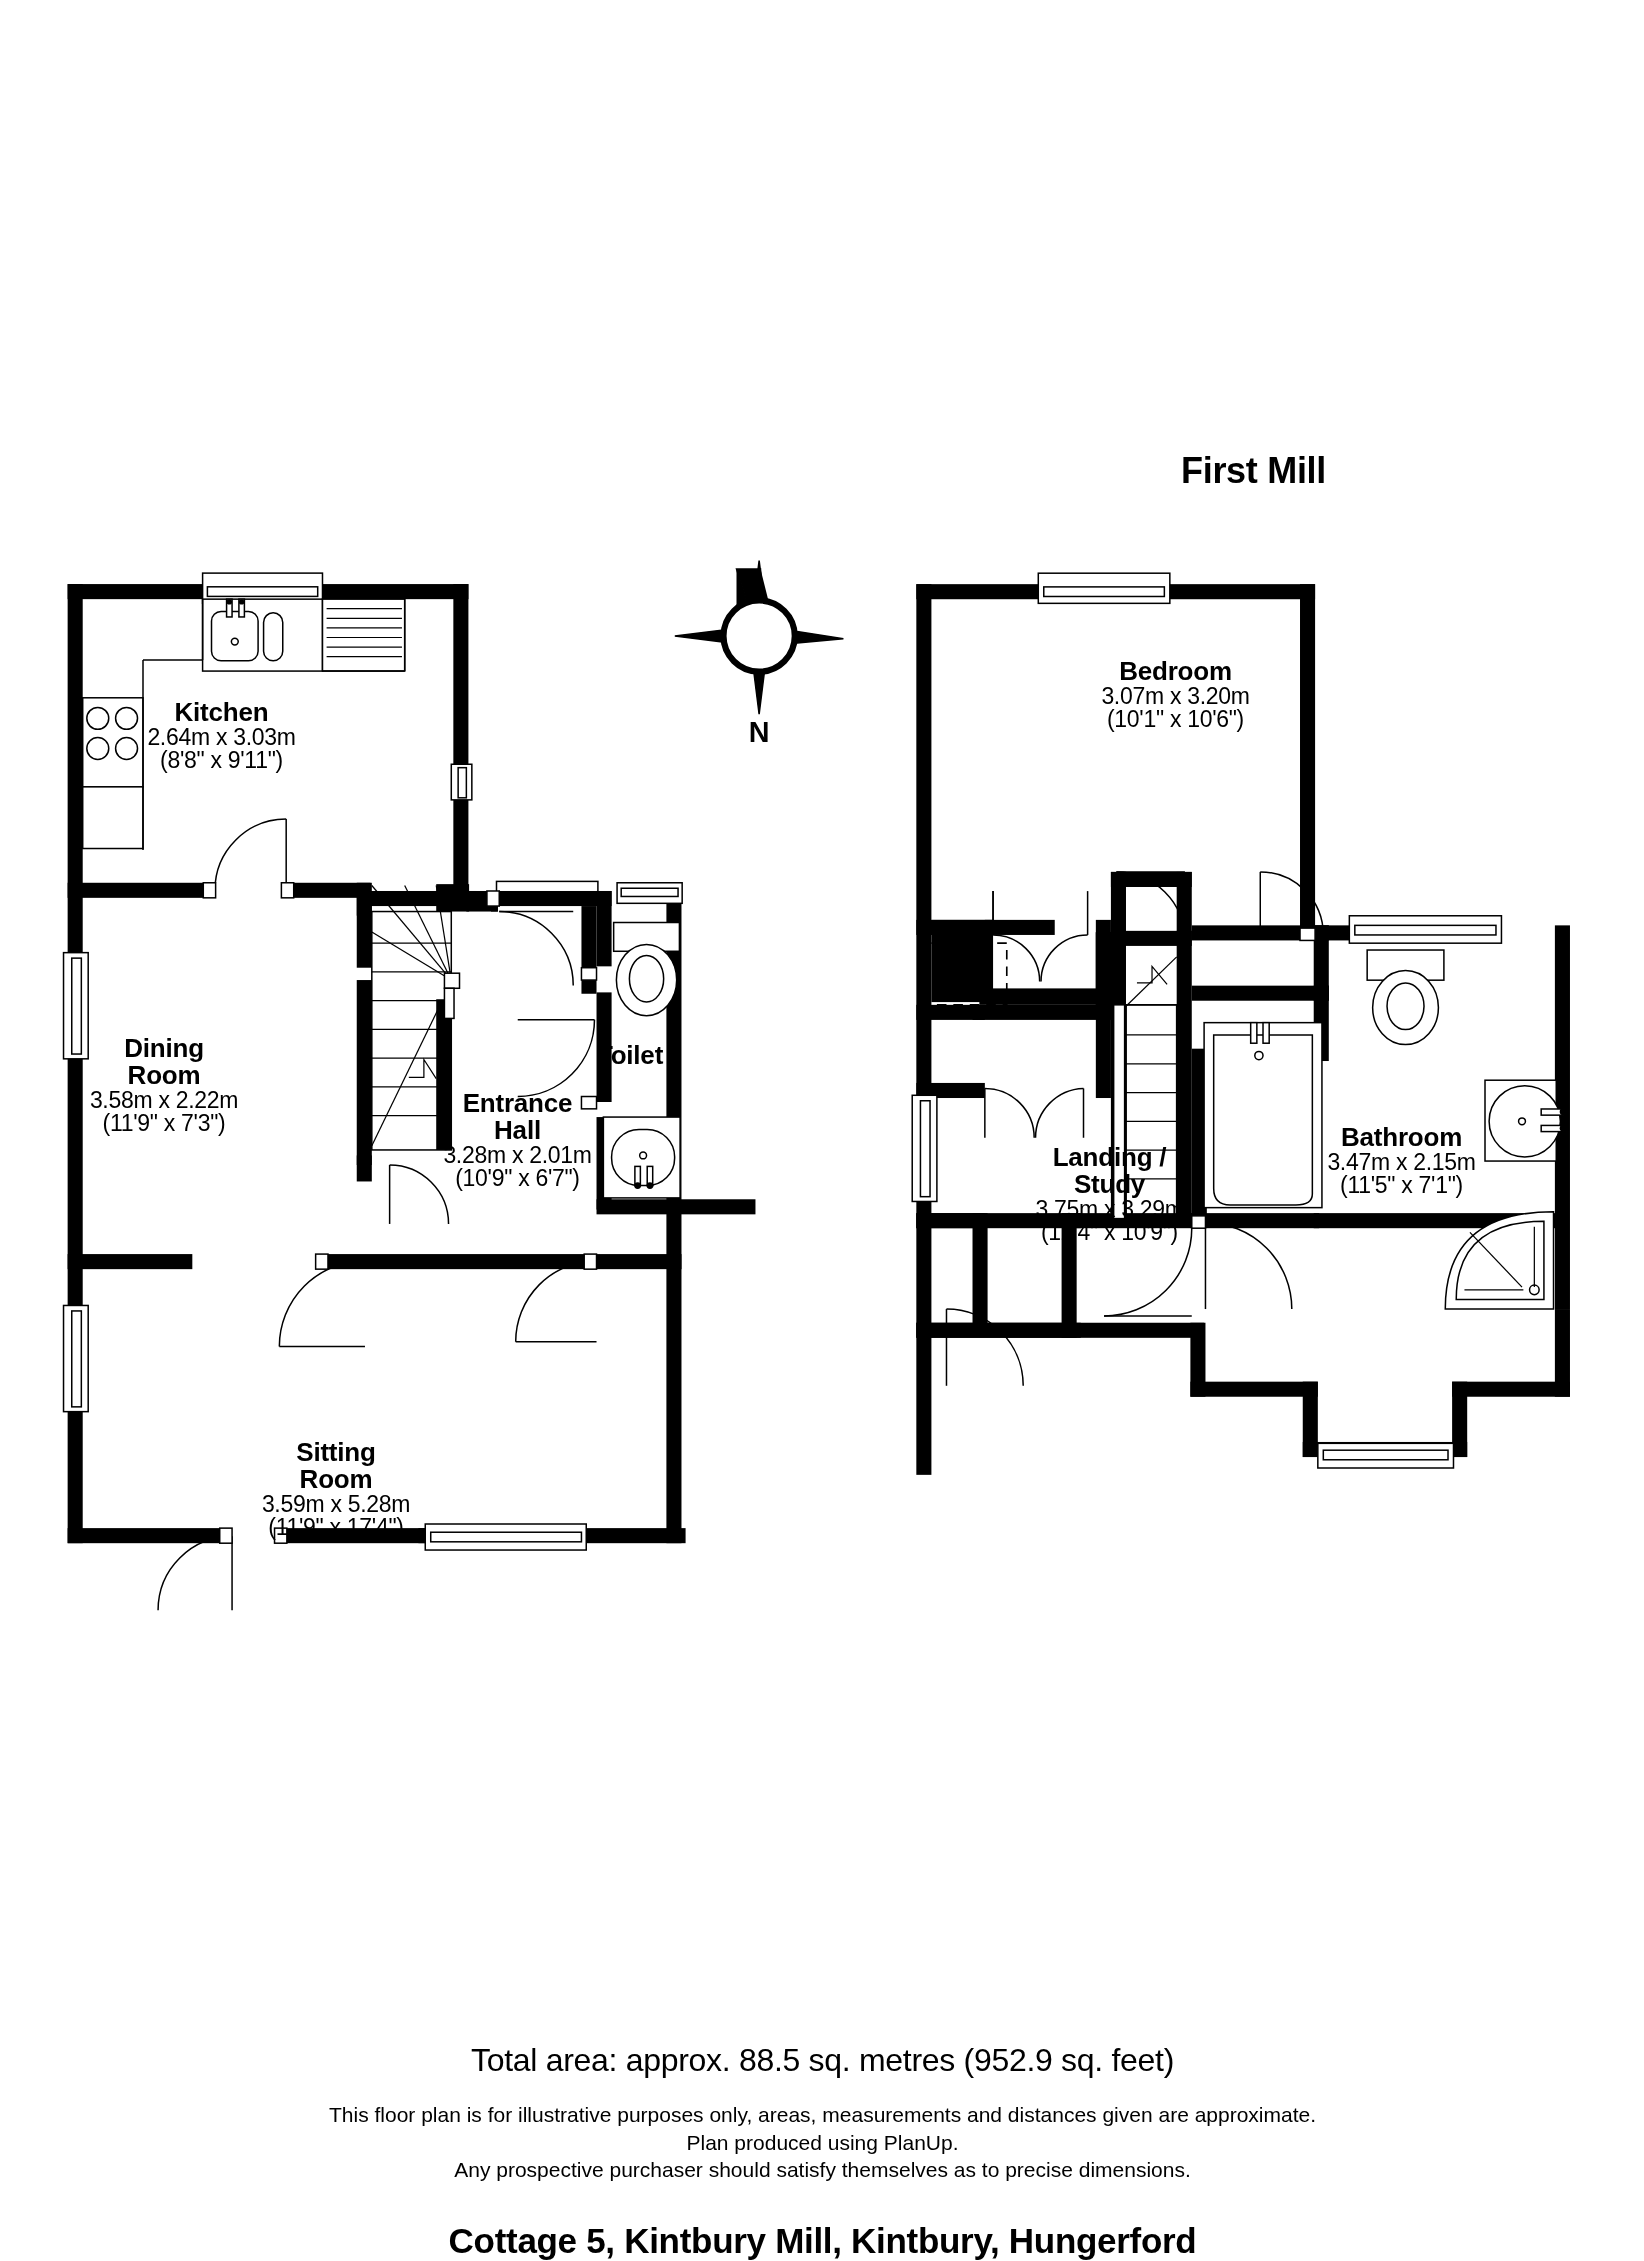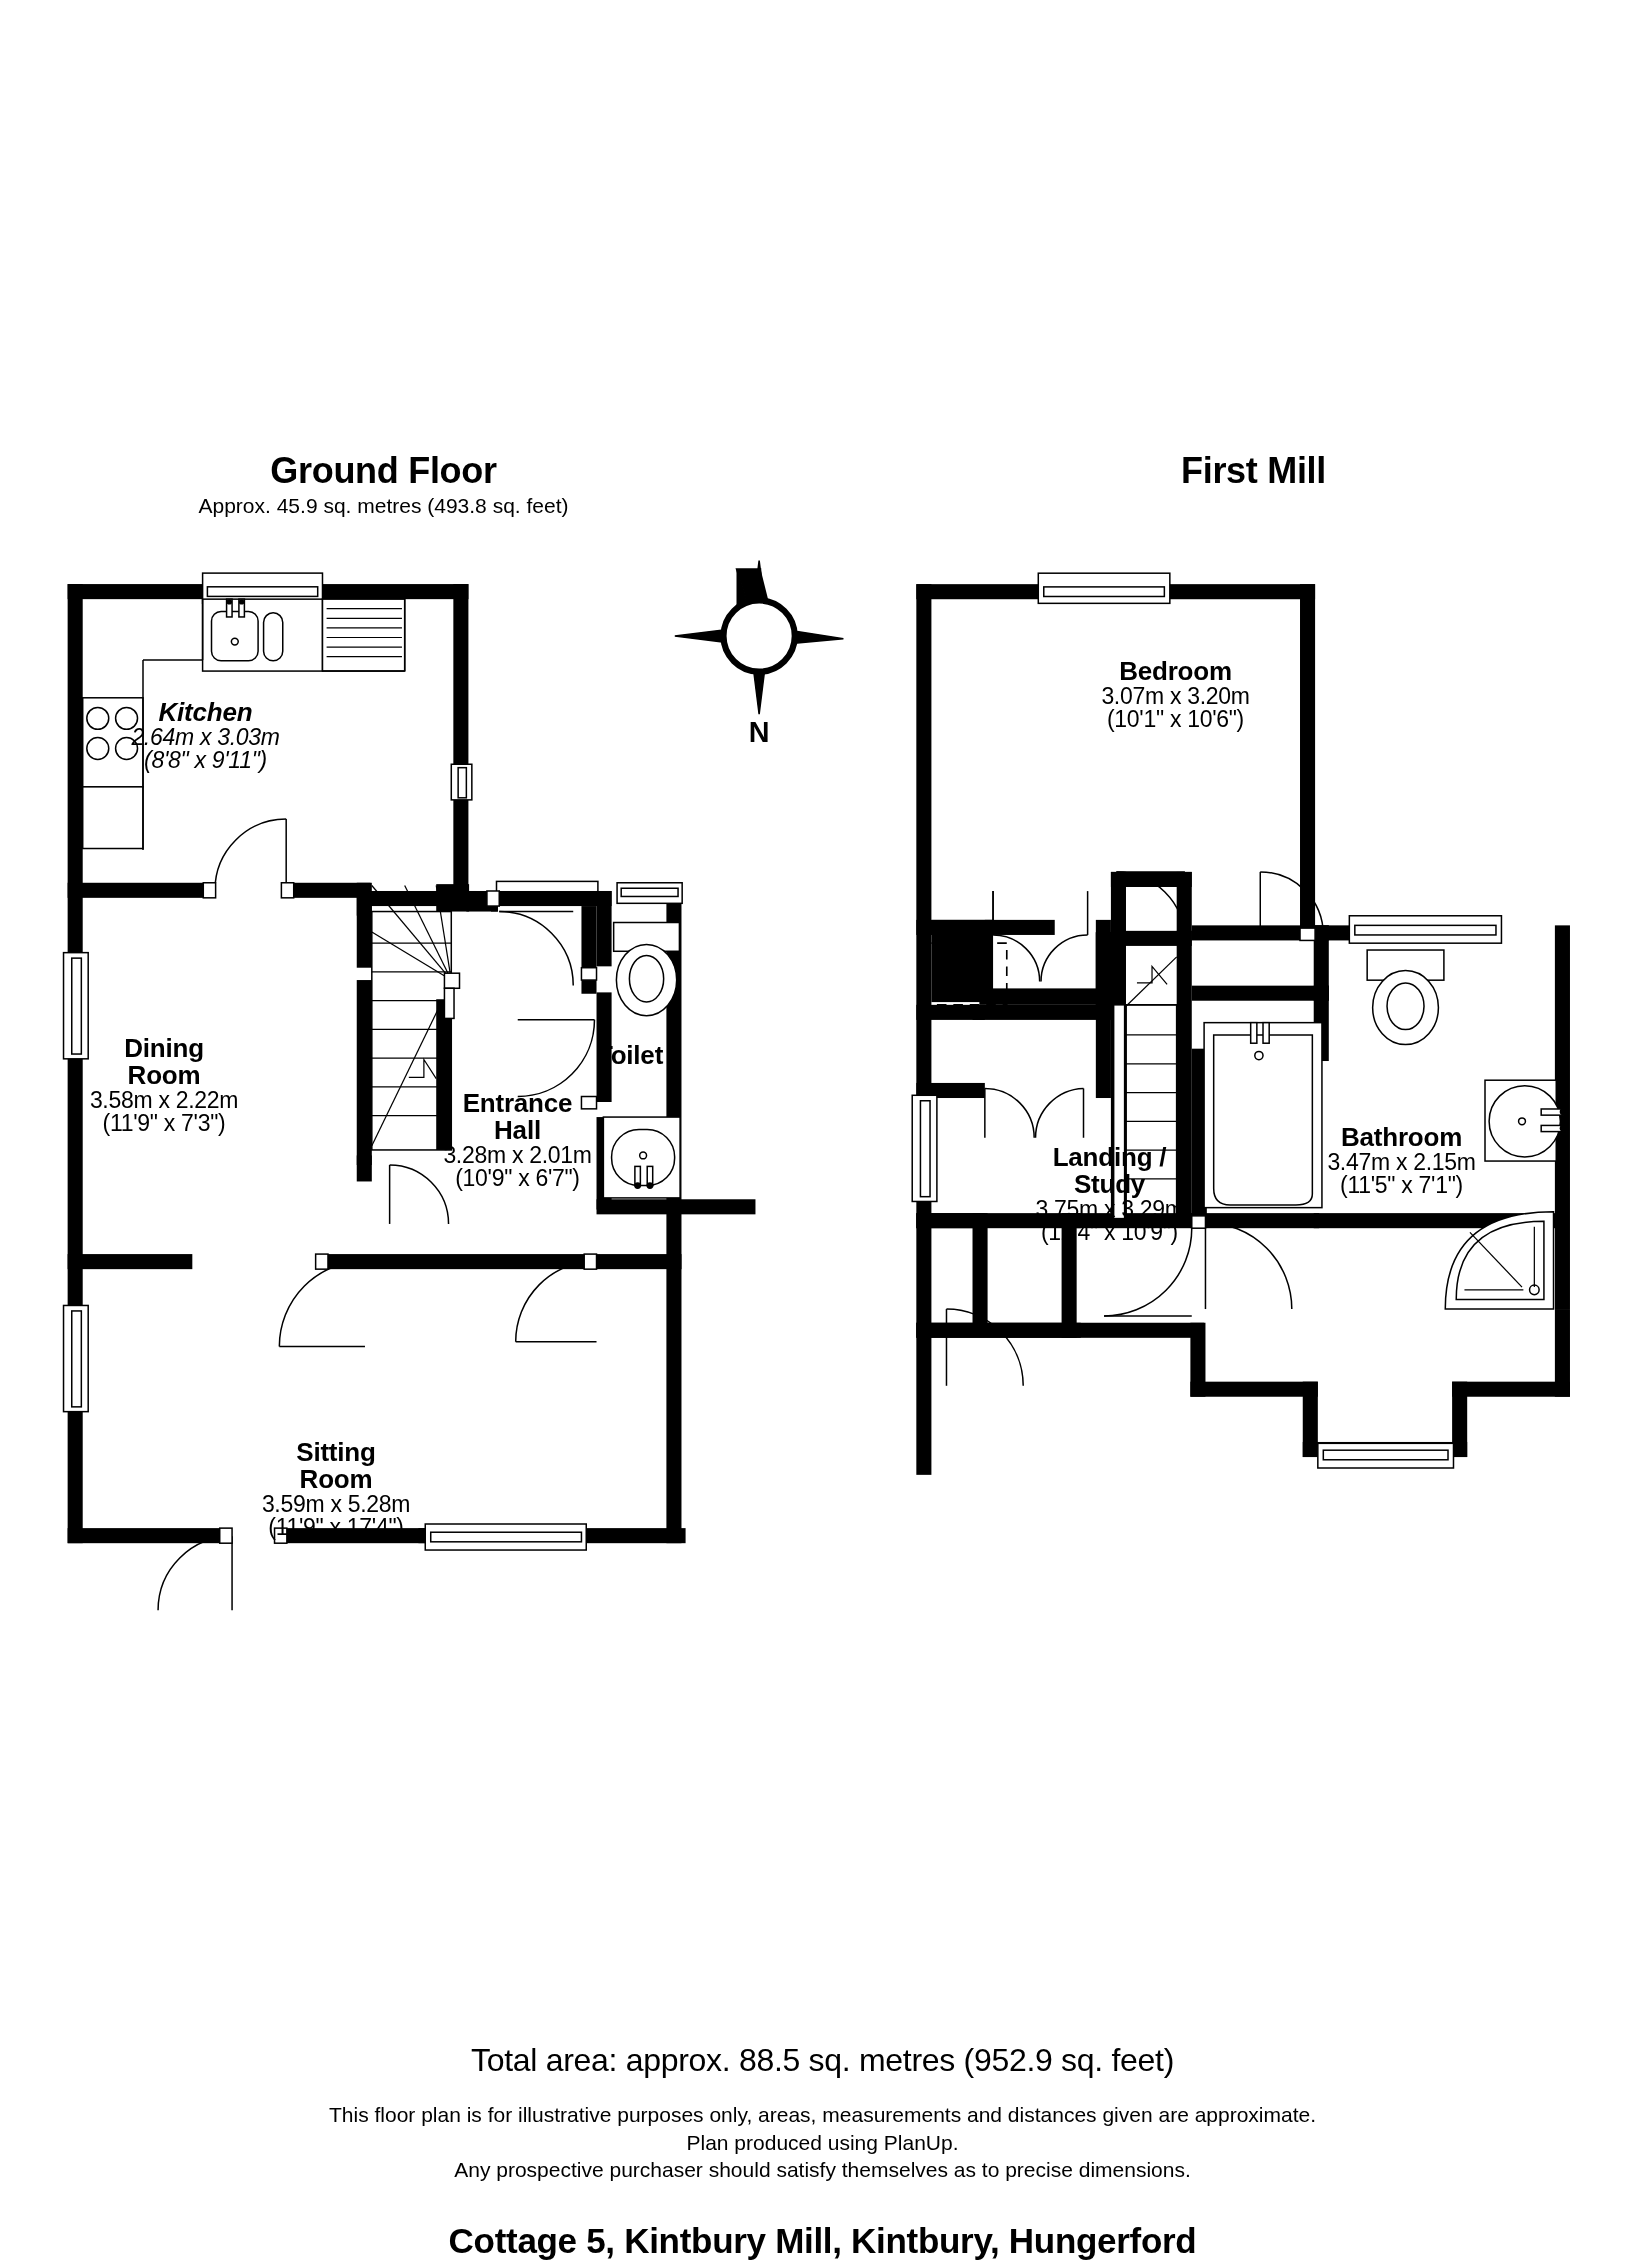--- a/index.html
+++ b/index.html
@@ -34,21 +34,21 @@
 
   
   .room-label{position:absolute;text-align:center;line-height:1.03;}
   .room-name{
     font-size:26px;font-weight:bold;display:block;letter-spacing:-0.2px;
   }
   .room-dims{
     font-size:23px;font-weight:normal;display:block;letter-spacing:-0.3px;
   }
 
-  #lbl-kitchen{left:48px;top:699px;width:315px;font-style:italic;}
+  #lbl-kitchen{left:64px;top:699px;width:315px;}
   #lbl-dining{left:27px;top:1035px;width:274px;}
   #lbl-entrance{left:384px;top:1090px;width:267px;}
   #lbl-toilet{left:541px;top:1042px;width:178px;}
   #lbl-sitting{left:192px;top:1439px;width:288px;}
   #lbl-bedroom{left:1028px;top:658px;width:295px;}
   #lbl-landing{left:959px;top:1144px;width:301px;}
   #lbl-bathroom{left:1254px;top:1124px;width:295px;}
 
   
   #footer{position:absolute;left:0;top:2042px;width:1645px;text-align:center;}
@@ -65,24 +65,20 @@
   .swing{fill:none;stroke:#000000;stroke-width:2.2;}
   .dash{fill:none;stroke:#000000;stroke-width:2.4;stroke-dasharray:14 10;}
   .winfill{fill:#ffffff;stroke:#000000;stroke-width:2.2;}
   .dot{fill:#000000;}
 </style>
 </head>
 <body>
 
 <div class="page">
 
-  <div class="floor-head" id="gf-head">
-    <div class="floor-title">Ground Floor</div>
-    <div class="floor-sub">Approx. 45.9 sq. metres (493.8 sq. feet)</div>
-  </div>
 
   <div class="floor-head" id="ff-head">
     <div class="floor-title">First Mill</div>
   </div>
 
   <div id="compass">
     <svg width="185" height="206" viewBox="0 0 270 300">
       <g>
 
         <polygon class="w" points="100,20 100,160 135,130"></polygon>

